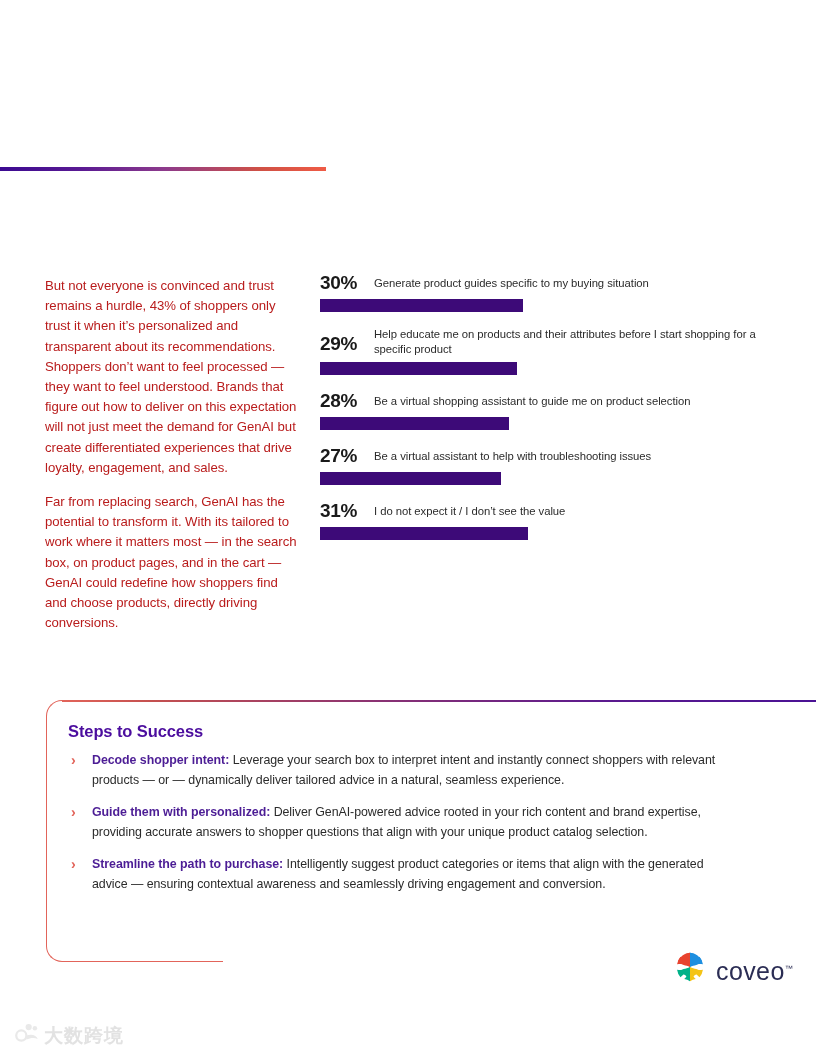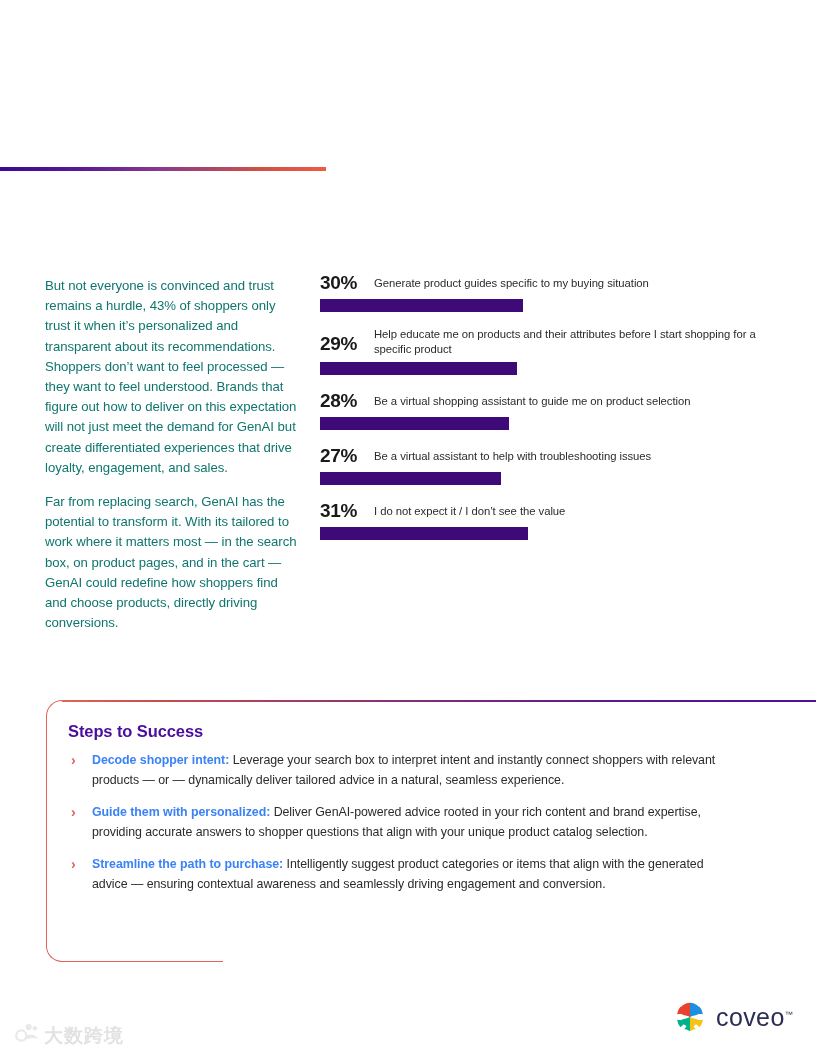--- a/index.html
+++ b/index.html
@@ -43,21 +43,21 @@
   .col-left {
     position: absolute;
     left: 45px;
     top: 4px;
     width: 258px;
   }
   .col-left p {
     margin: 0 0 14px 0;
     font-size: 13.2px;
     line-height: 20.2px;
-    color: #0f766e;
+    color: #b91c1c;
     letter-spacing: -0.05px;
   }
 
   .col-right {
     position: absolute;
     left: 320px;
     top: 0px;
     width: 470px;
   }
 
@@ -168,30 +168,30 @@
     position: absolute;
     left: 3px;
     top: 0px;
     color: #e2645a;
     font-size: 14px;
     line-height: 20px;
     font-weight: bold;
   }
   .step-lead {
     font-weight: bold;
-    color: #3b82f6;
+    color: #4c1d95;
   }
 
   
   .logo {
     position: absolute;
     left: 673px;
-    top: 1000px;
+    top: 950px;
     display: flex;
-    align-items: center;
+    align-items: flex-end;
   }
   .logo-mark {
     width: 34px;
     height: 34px;
     flex: 0 0 34px;
   }
   .logo-word {
     font-size: 25px;
     color: #2b2d54;
     letter-spacing: 0.4px;

